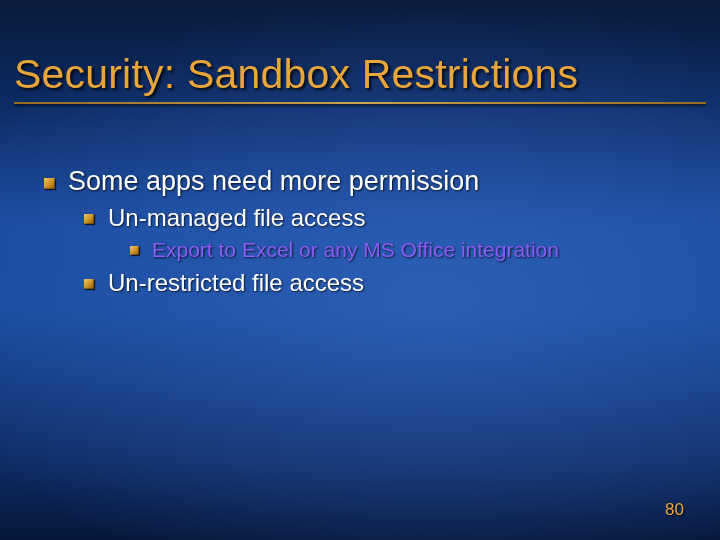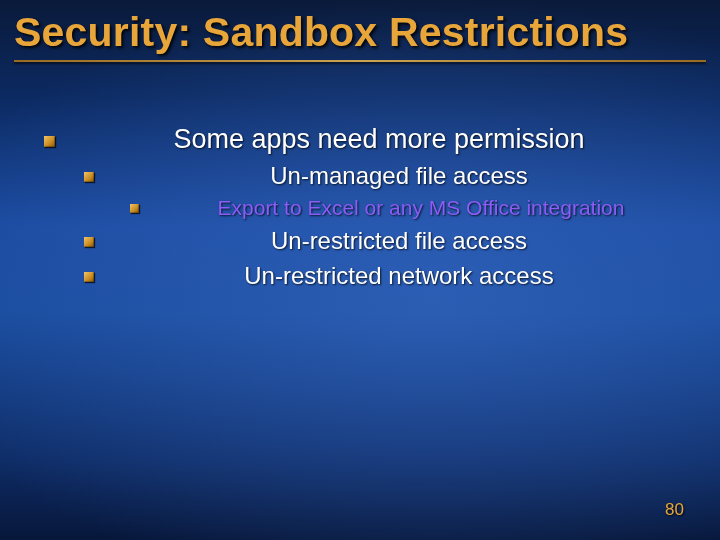--- a/index.html
+++ b/index.html
@@ -10,45 +10,45 @@
       radial-gradient(ellipse 900px 500px at 60% 55%, rgba(60,110,200,0.55) 0%, rgba(20,55,130,0.0) 60%),
       linear-gradient(180deg, #0a1a3a 0%, #0c2a62 18%, #1a4aa0 42%, #184a9c 58%, #0e2c66 85%, #07173a 100%);
     color: #ffffff;
     position: relative;
   }
   .title-wrap {
     padding: 10px 14px 6px 14px;
   }
   .title {
     font-size: 41px;
-    font-weight: 700;
+    font-weight: 400;
     color: #e8a63a;
     text-shadow: 2px 2px 3px rgba(0,0,0,0.85);
     letter-spacing: 0.2px;
     line-height: 1.08;
     white-space: nowrap;
+    margin-top: 42px;
   }
   .title-rule {
     margin-top: 6px;
     height: 2px;
     background: linear-gradient(90deg, #9a6a20 0%, #caa450 50%, #9a6a20 100%);
     box-shadow: 0 2px 2px rgba(0,0,0,0.6);
   }
   .content {
     padding: 56px 30px 0 44px;
   }
   ul { list-style: none; }
   .lvl1 > li {
     font-size: 27px;
     color: #fff;
     text-shadow: 1px 1px 2px rgba(0,0,0,0.75);
     position: relative;
     padding-left: 24px;
     margin-bottom: 16px;
-    text-align: center;
   }
   .lvl1 > li::before {
     content: "";
     position: absolute;
     left: 0;
     top: 12px;
     width: 11px;
     height: 11px;
     background: linear-gradient(135deg, #f3c56a 0%, #c88a1f 60%, #8a5a10 100%);
     box-shadow: 1px 1px 1px rgba(0,0,0,0.7), inset -1px -1px 1px rgba(0,0,0,0.3);
@@ -126,21 +126,18 @@
           <span>Un-managed file access</span>
           <ul class="lvl3">
             <li>
               <span>Export to Excel or any MS Office integration</span>
             </li>
           </ul>
         </li>
         <li>
           <span>Un-restricted file access</span>
         </li>
-        <li>
-          <span>Un-restricted network access</span>
-        </li>
       </ul>
     </li>
   </ul>
 </div>
 
 <div class="pagenum">80</div>
 
 </body></html>

